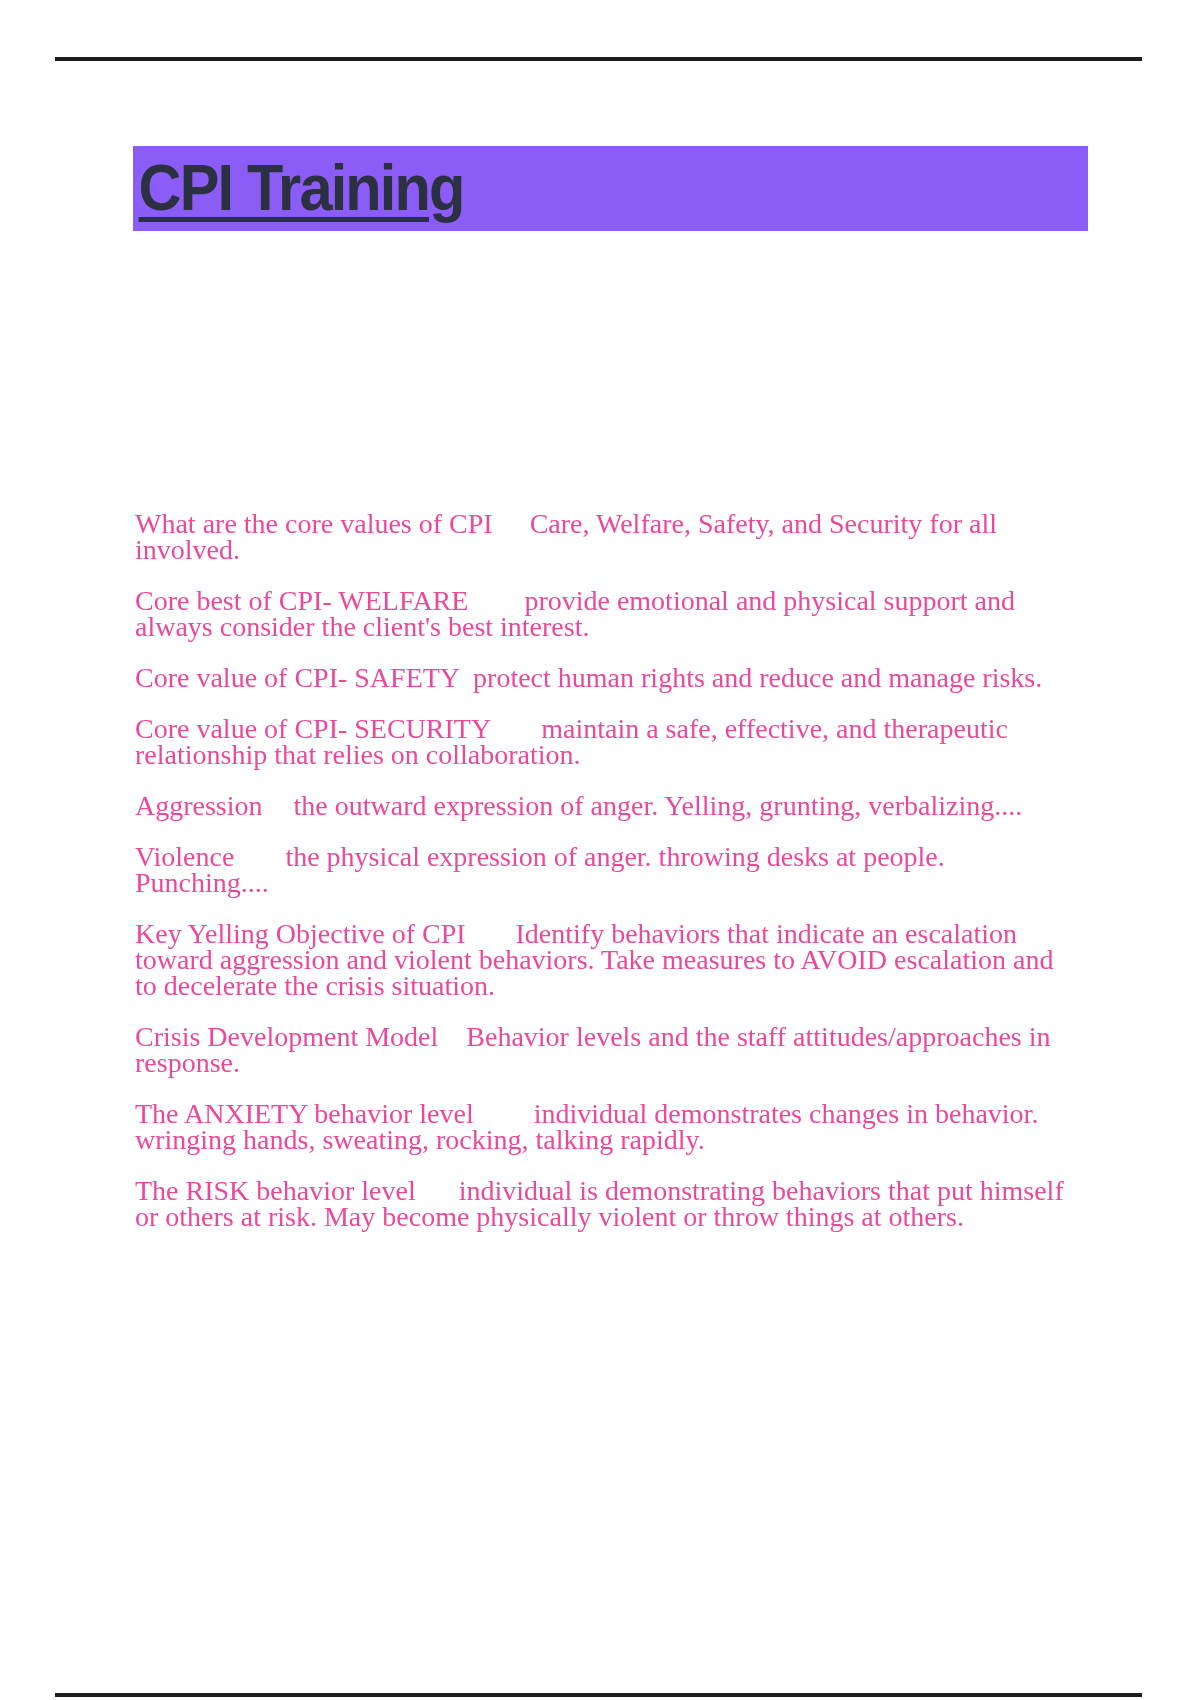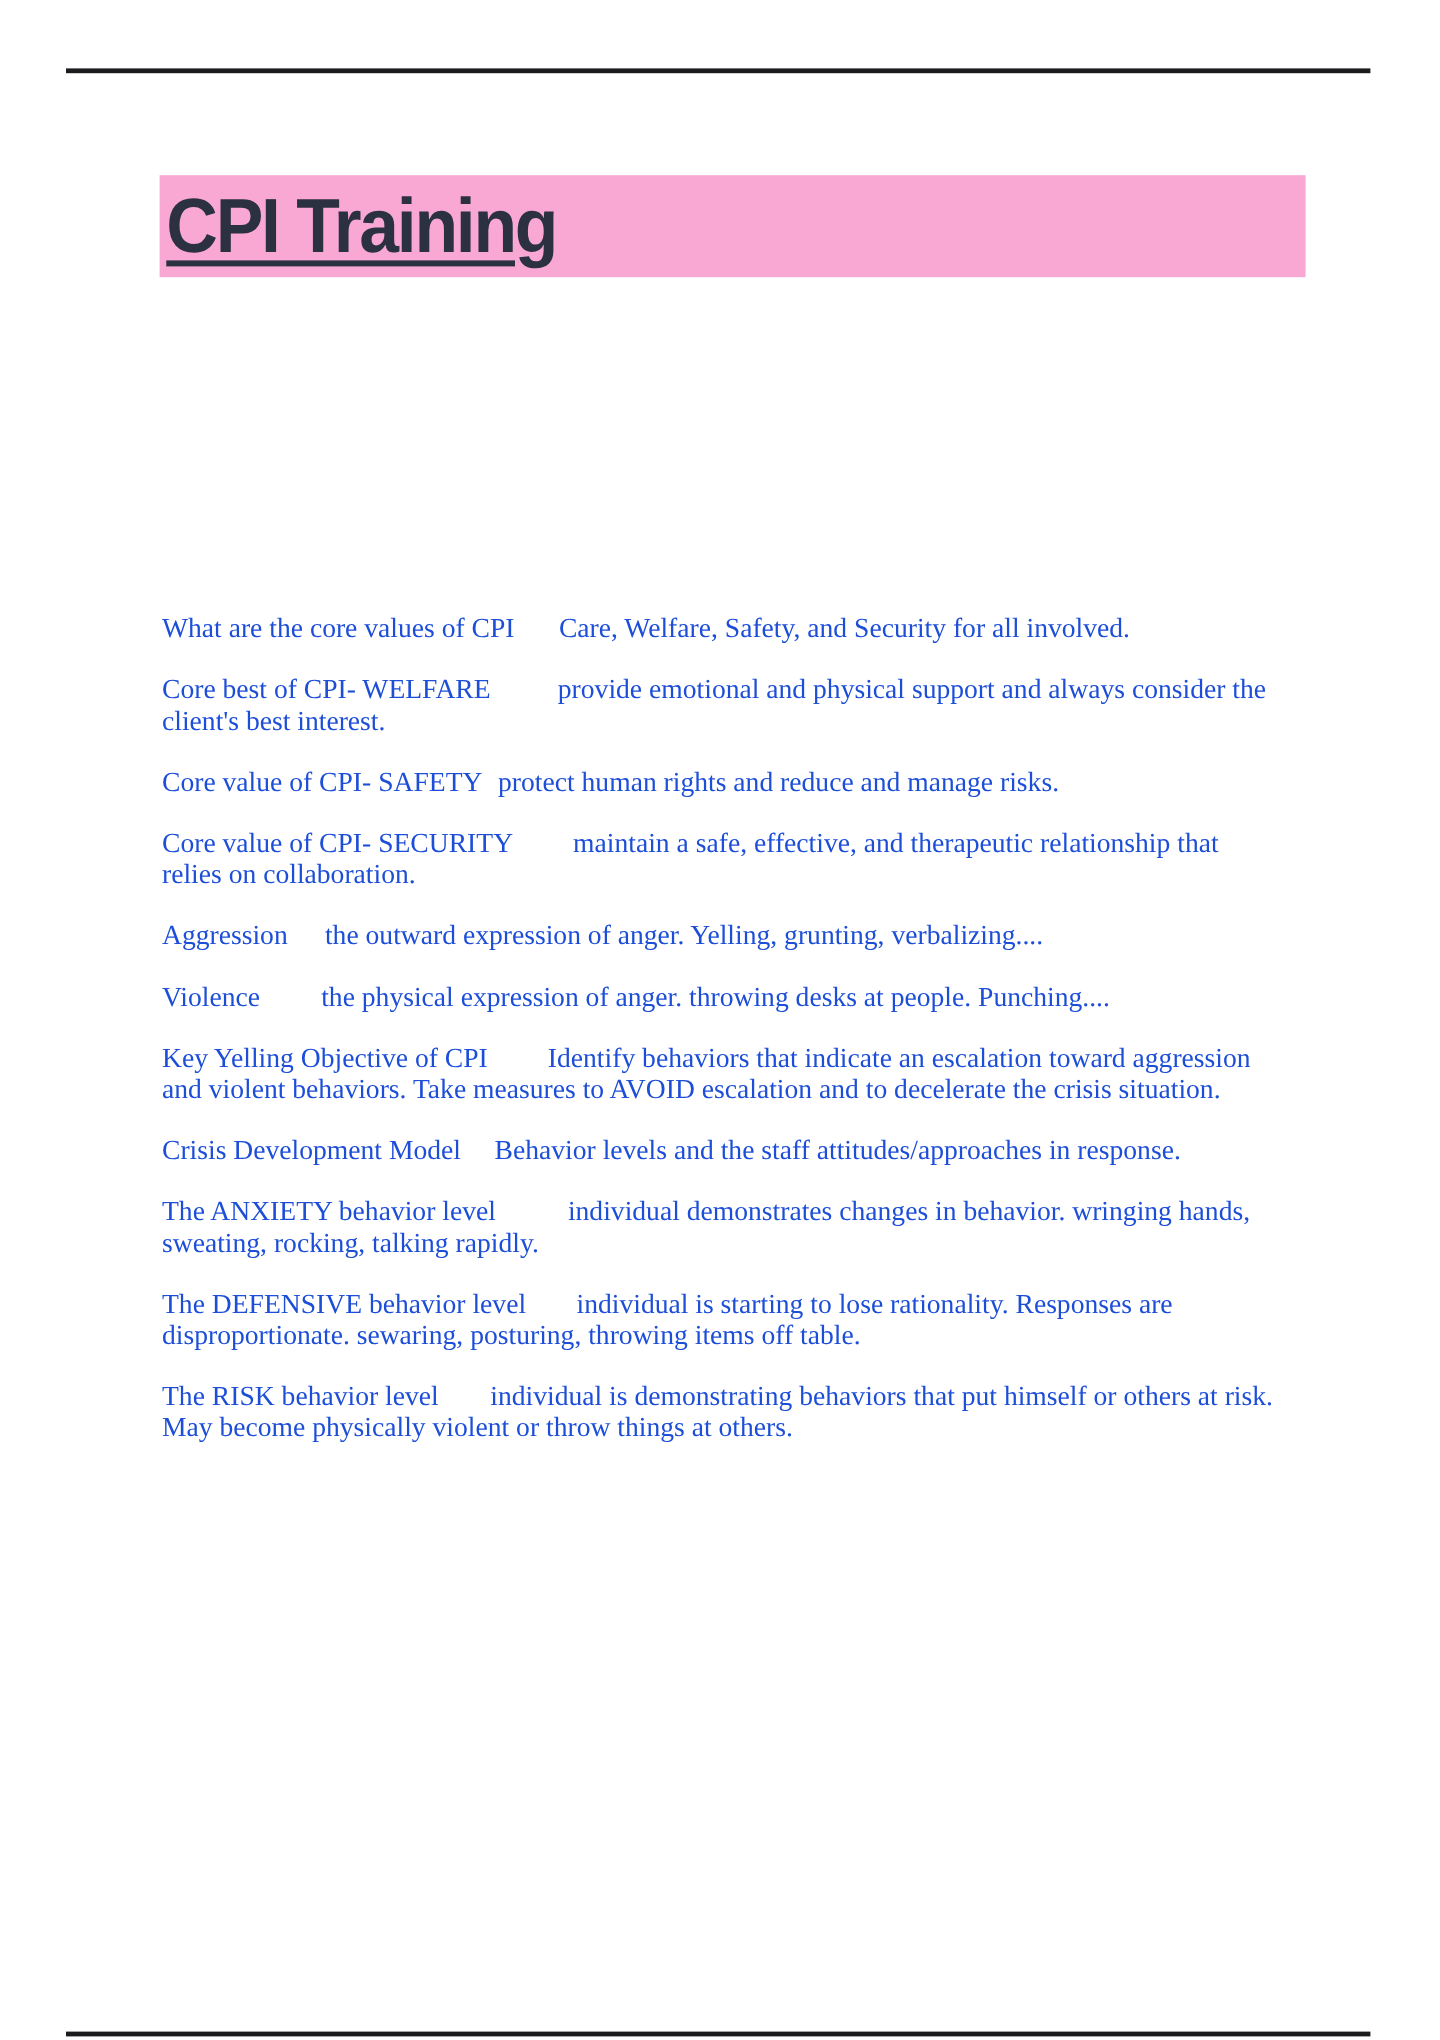--- a/index.html
+++ b/index.html
@@ -20,21 +20,21 @@
   }
   .rule-top { top: 57px; }
   .rule-bottom { top: 1693px; }
 
   .title-band {
     position: absolute;
     left: 133px;
     top: 146px;
     width: 955px;
     height: 85px;
-    background: #f9a8d4;
+    background: #8b5cf6;
   }
   .title-text {
     display: inline-block;
     margin: 0;
     padding: 4px 0 0 6px;
     font-family: "Liberation Sans", sans-serif;
     font-weight: 700;
     font-size: 64px;
     line-height: 76px;
     color: #2c3142;
@@ -45,22 +45,22 @@
     transform: scaleX(0.93);
     transform-origin: left center;
     white-space: nowrap;
   }
 
   .content {
     position: absolute;
     left: 135px;
     top: 511px;
     width: 932px;
-    color: #1d4ed8;
-    font-size: 23px;
+    color: #ec4899;
+    font-size: 28px;
     line-height: 26px;
   }
   .qa-item {
     margin: 0 0 25px 0;
   }
   .qa-gap {
     display: inline-block;
     height: 1px;
   }
 </style>
@@ -86,18 +86,17 @@
   <p class="qa-item"><span>Aggression</span><span class="qa-gap" style="width: 31px;"></span><span>the outward expression of anger. Yelling, grunting, verbalizing....</span></p>
 
   <p class="qa-item"><span>Violence</span><span class="qa-gap" style="width: 51px;"></span><span>the physical expression of anger. throwing desks at people. Punching....</span></p>
 
   <p class="qa-item"><span>Key Yelling Objective of CPI</span><span class="qa-gap" style="width: 50px;"></span><span>Identify behaviors that indicate an escalation toward aggression and violent behaviors. Take measures to AVOID escalation and to decelerate the crisis situation.</span></p>
 
   <p class="qa-item"><span>Crisis Development Model</span><span class="qa-gap" style="width: 28px;"></span><span>Behavior levels and the staff attitudes/approaches in response.</span></p>
 
   <p class="qa-item"><span>The ANXIETY behavior level</span><span class="qa-gap" style="width: 60px;"></span><span>individual demonstrates changes in behavior. wringing hands, sweating, rocking, talking rapidly.</span></p>
 
-  <p class="qa-item"><span>The DEFENSIVE behavior level</span><span class="qa-gap" style="width: 42px;"></span><span>individual is starting to lose rationality. Responses are disproportionate. sewaring, posturing, throwing items off table.</span></p>
 
   <p class="qa-item"><span>The RISK behavior level</span><span class="qa-gap" style="width: 43px;"></span><span>individual is demonstrating behaviors that put himself or others at risk. May become physically violent or throw things at others.</span></p>
 </div>
 
 <div class="rule rule-bottom"></div>
 
 </body></html>

